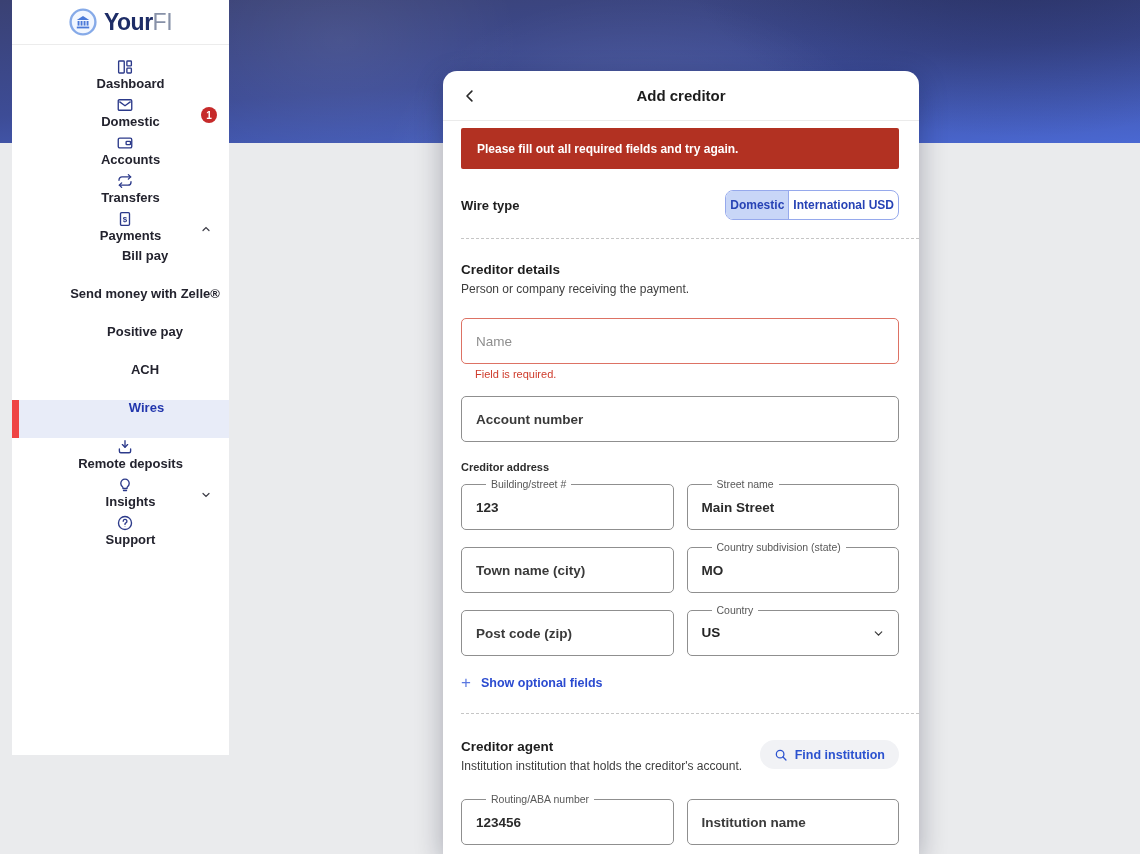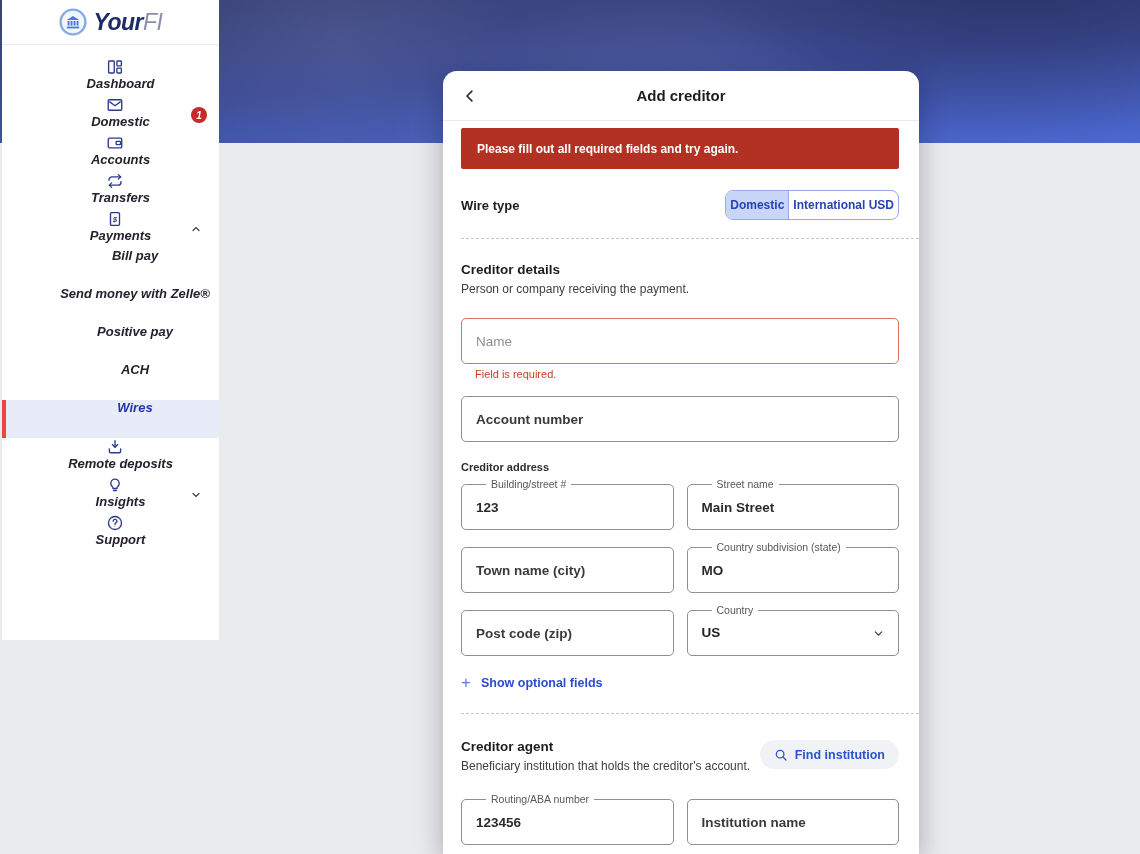--- a/index.html
+++ b/index.html
@@ -9,31 +9,31 @@
   
   .bg-band { position:absolute; left:0; top:0; width:1140px; height:143px;
     background:
       radial-gradient(ellipse 420px 300px at 640px 180px, rgba(255,255,255,0.14), transparent 62%),
       radial-gradient(ellipse 300px 220px at 340px 40px, rgba(255,255,255,0.07), transparent 60%),
       radial-gradient(ellipse 520px 320px at 1020px -80px, rgba(16,20,54,0.50), transparent 68%),
       linear-gradient(176deg, #3a4173 0%, #3d4c96 52%, #4a68d2 100%);
   }
 
   
-  .sidebar { position:absolute; left:2px; top:0; width:217px; height:640px; background:#ffffff; z-index:5;font-style:italic; }
+  .sidebar { position:absolute; left:12px; top:0; width:217px; height:755px; background:#ffffff; z-index:5; }
   .logo-row { height:45px; display:flex; align-items:center; justify-content:center; gap:7px; border-bottom:1px solid #ececec; }
   .logo-text { font-size:23px; letter-spacing:-0.5px; }
   .logo-bold { font-weight:700; color:#1d2c66; }
   .logo-light { font-weight:400; color:#8791a8; }
   .nav { padding-top:13px; }
   .nav-item { position:relative; height:38px; display:flex; align-items:center; padding-left:20px; cursor:pointer;flex-direction:column; }
   .nav-item .nicon { width:18px; height:18px; margin-right:12px; color:#2c3a8a; flex:0 0 18px; }
   .nav-item .nlabel { font-size:13px; font-weight:700; color:#23232e; }
   .nav-item.sub { padding-left:49px; }
-  .nav-item.active { background:#e8ecf8; border-left:4px solid #ef4444; padding-left:45px; }
+  .nav-item.active { background:#e8ecf8; border-left:7px solid #ef4444; padding-left:45px; }
   .nav-item.active .nlabel { color:#2236ad; }
   .badge { position:absolute; right:12px; top:11px; width:16px; height:16px; border-radius:50%;
     background:#c62a2a; color:#fff; font-size:10px; font-weight:700; display:flex; align-items:center; justify-content:center; }
   .nav-chevron { position:absolute; right:17px; top:13px; width:12px; height:12px; color:#3c3c46; }
 
   
   .modal { position:absolute; left:443px; top:71px; width:476px; height:783px; background:#fff;
     border-radius:14px 14px 0 0; box-shadow:0 8px 28px rgba(10,14,40,.30); overflow:hidden; z-index:10; }
   .m-header { position:relative; height:50px; display:flex; align-items:center; justify-content:center; border-bottom:1px solid #ebebeb;text-align:center; }
   .m-title { font-size:15px; font-weight:700; color:#1c1c1c; }
@@ -273,21 +273,21 @@
     <button class="link-btn">
       <span class="plus-glyph">+</span>
       <span class="link-text">Show optional fields</span>
     </button>
 
     <hr class="dashed dash2">
 
     <div class="agent-row">
       <div>
         <h2 class="sec-h">Creditor agent</h2>
-        <p class="sec-sub">Beneficiary institution that holds the creditor's account.</p>
+        <p class="sec-sub">Institution institution that holds the creditor's account.</p>
       </div>
       <button class="pill-btn">
         <svg class="picon" viewBox="0 0 24 24" fill="none" stroke="currentColor" stroke-width="2.2" stroke-linecap="round">
           <circle cx="10.5" cy="10.5" r="6.5"></circle>
             <path d="M15.5 15.5L20.5 20.5"></path>
         </svg>
         <span>Find institution</span>
       </button>
     </div>
 

